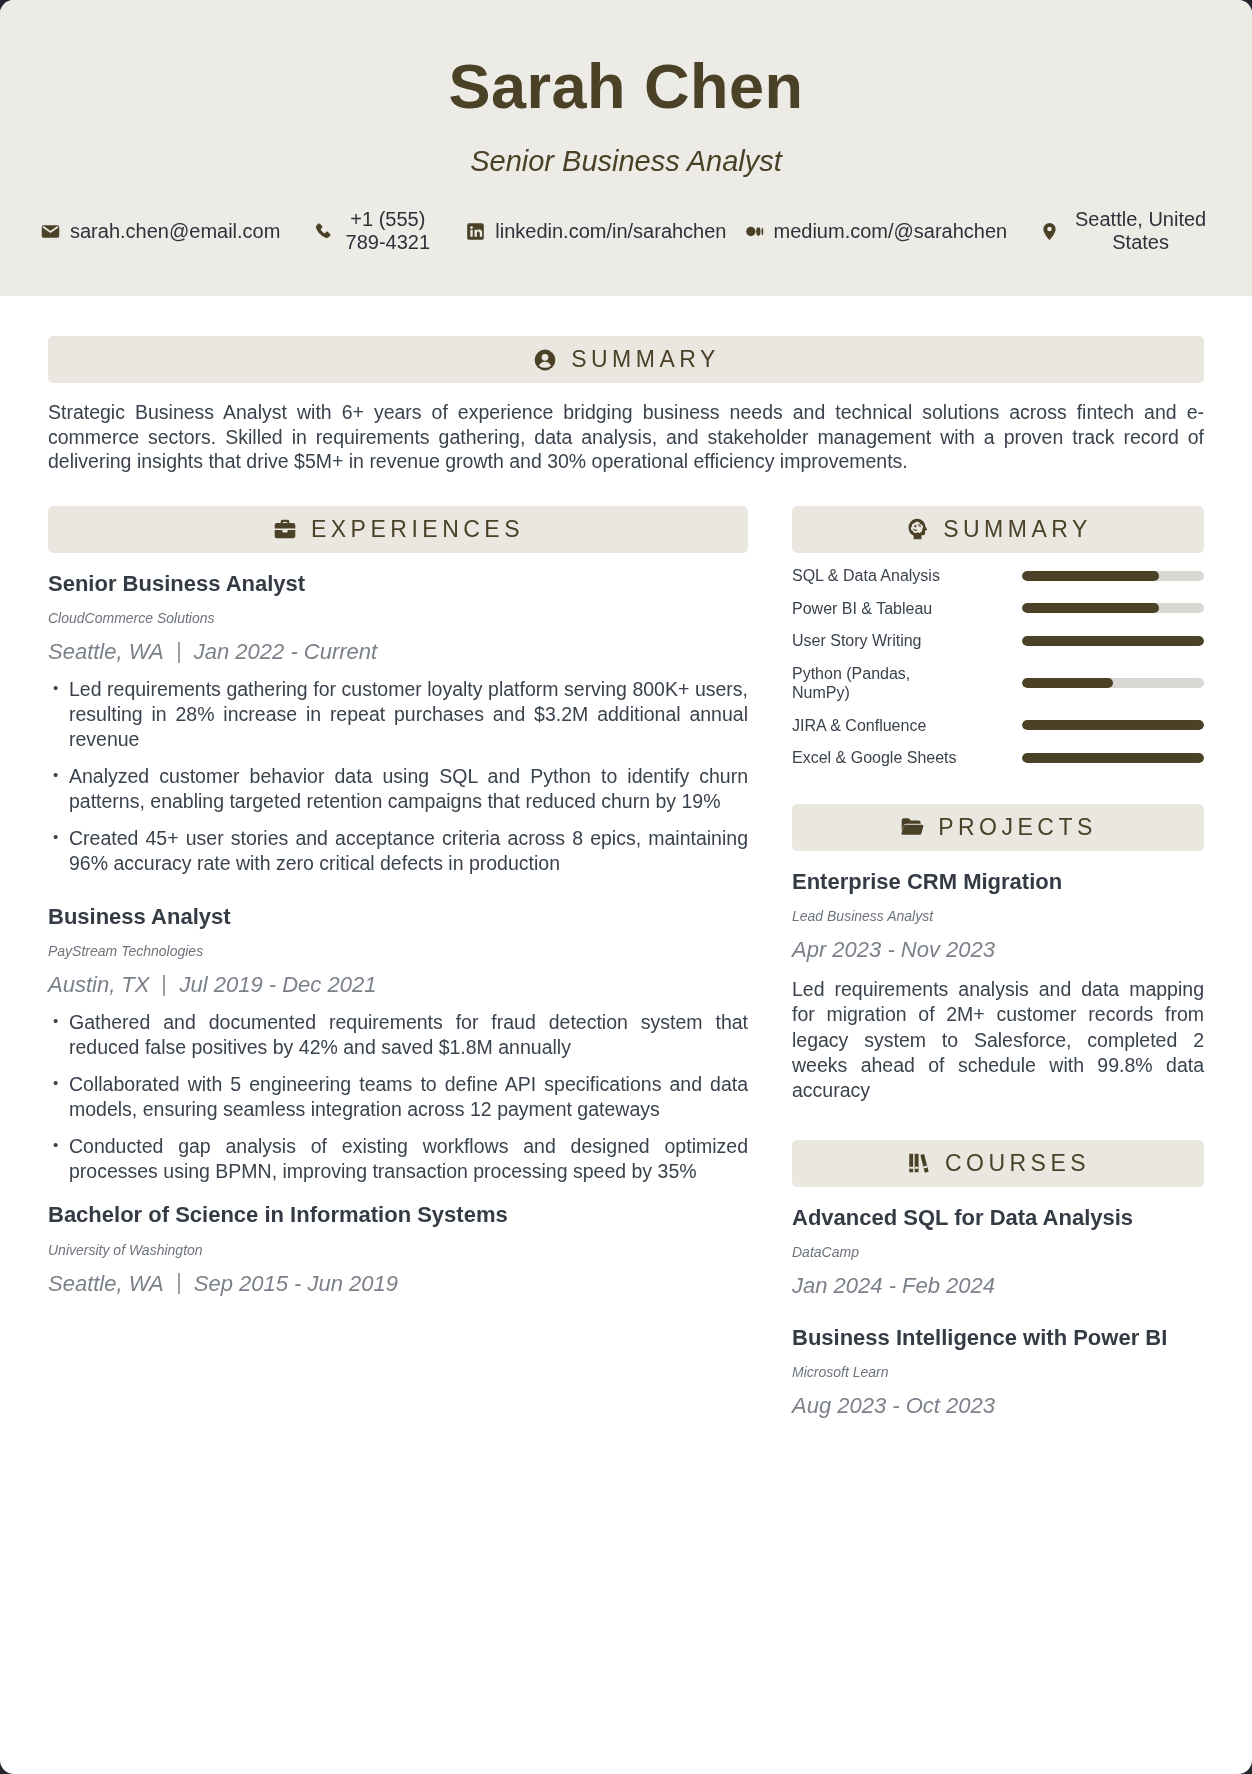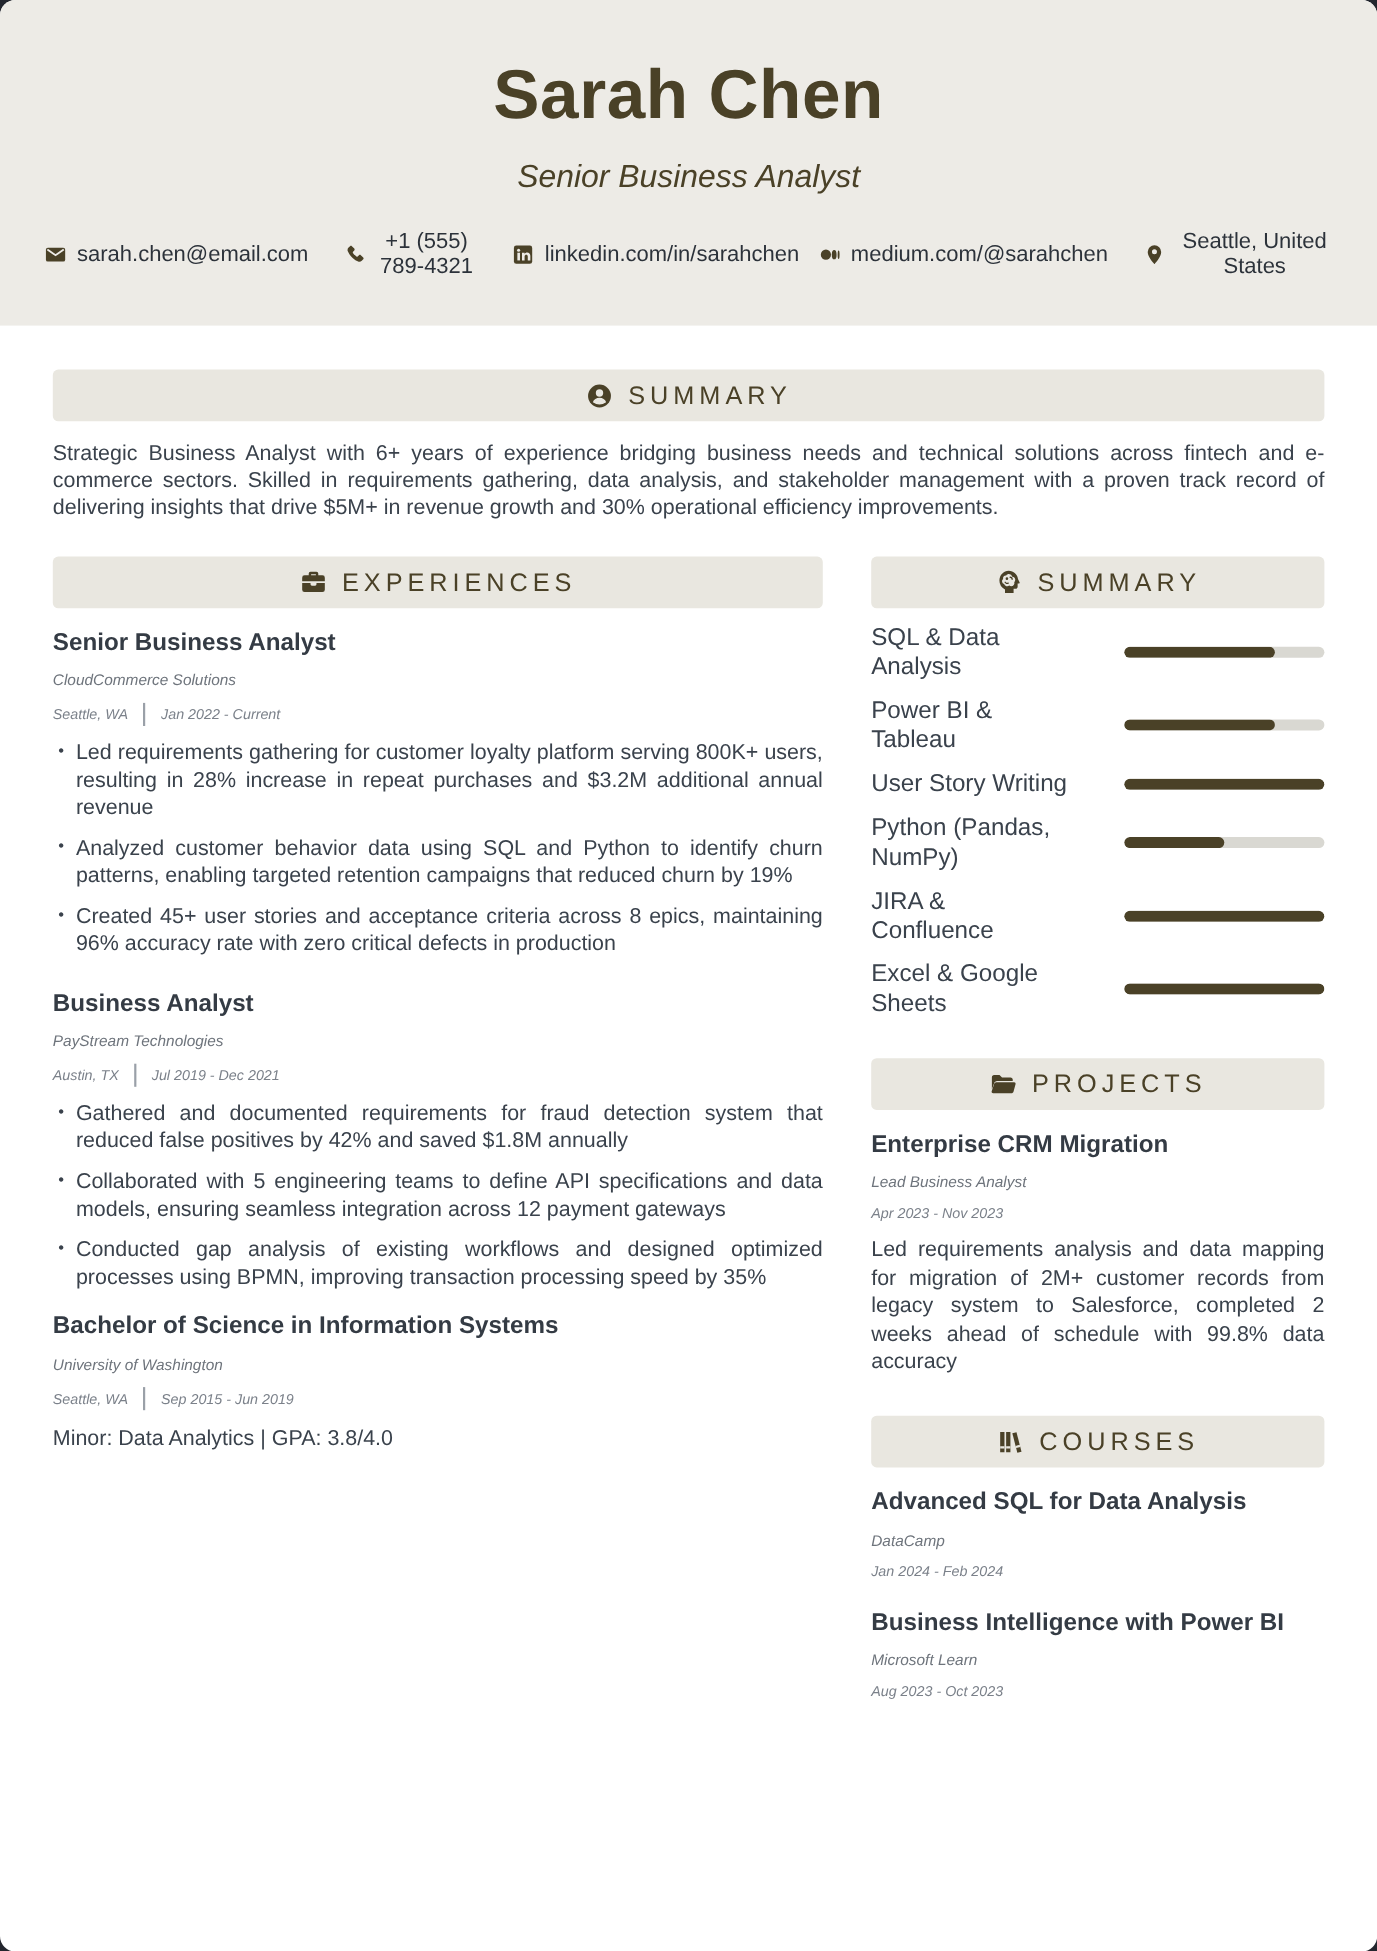--- a/index.html
+++ b/index.html
@@ -41,34 +41,34 @@
   .summary-text{
     margin-top:17px;font-size:19.5px;line-height:1.26;color:#3a424c;
     text-align:justify;
   }
   .columns{display:flex;gap:44px;margin-top:32px;align-items:flex-start;}
   .col-left{width:700px;flex:0 0 auto;}
   .col-right{flex:1;min-width:0;}
   
   .item-title{margin:18px 0 0;font-size:22px;font-weight:bold;color:#343b44;line-height:1.2;}
   .item-sub{margin-top:13px;font-size:14px;font-style:italic;color:#6e747c;}
-  .meta{margin-top:13px;display:flex;align-items:center;gap:14px;font-size:13px;font-style:italic;color:#7b818a;}
+  .meta{margin-top:13px;display:flex;align-items:center;gap:14px;font-size:22px;font-style:italic;color:#7b818a;}
   .vsep{width:2px;height:21px;background:#9aa0a8;flex:0 0 auto;}
   .bullets{list-style:none;margin:6px 0 0;padding:0;}
   .bullet{
     position:relative;margin-top:12px;padding-left:21px;
     font-size:19.5px;line-height:1.28;color:#3a424c;text-align:justify;
   }
   .bullet::before{content:"•";position:absolute;left:5px;top:1px;font-size:15px;color:#3a424c;}
   .xp + .xp{margin-top:28px;}
   .left-gap{margin-top:34px;}
   .edu-details{margin-top:15px;font-size:19.5px;color:#3a424c;}
   
   .skill-row{display:flex;align-items:center;justify-content:space-between;margin-top:13px;gap:14px;}
-  .skill-name{width:180px;font-size:22px;line-height:1.22;color:#3a424c;}
+  .skill-name{width:180px;font-size:16px;line-height:1.22;color:#3a424c;}
   .skill-bar{width:182px;height:10px;border-radius:6px;background:#d9d8d2;overflow:hidden;flex:0 0 auto;}
   .skill-fill{height:100%;border-radius:6px;background:#4a4127;}
   .right-gap{margin-top:36px;}
   .proj-desc{
     margin-top:14px;font-size:19.5px;line-height:1.3;color:#3a424c;
     text-align:justify;hyphens:auto;-webkit-hyphens:auto;
   }
   .course + .course{margin-top:26px;}
 </style>
 </head>
@@ -188,21 +188,20 @@
 
 
         <article class="edu">
           <h3 class="item-title">Bachelor of Science in Information Systems</h3>
           <div class="item-sub">University of Washington</div>
           <div class="meta">
             <span>Seattle, WA</span>
             <span class="vsep"></span>
             <span>Sep 2015 - Jun 2019</span>
           </div>
-          <div class="edu-details">Minor: Data Analytics | GPA: 3.8/4.0</div>
         </article>
       </div>
 
       <div class="col-right">
 
         <div class="section-bar">
           <svg viewBox="0 0 24 24">
               <path fill="currentColor" d="M12 2.6c4.1 0 7.4 3.1 7.8 7l1.4 2.9c.2.4-.1.8-.5.8h-1.2V16c0 1-.8 1.7-1.7 1.7h-1.7v3.7H8.9v-3.1a8.3 8.3 0 0 1-4.7-7.4c0-4.6 3.5-8.3 7.8-8.3z"></path>
               <path fill="#e9e7e0" d="M12.2 5.4c-1 0-1.8.5-2.3 1.2h-.3a2.4 2.4 0 0 0-2.3 3 2.4 2.4 0 0 0 .8 4.2 2.8 2.8 0 0 0 4.4 1.3c.5.3 1 .5 1.6.5a2.7 2.7 0 0 0 2.6-3.4c.5-.5.8-1.1.8-1.9a2.7 2.7 0 0 0-2.5-2.7 2.9 2.9 0 0 0-2.8-2.2z"></path>
               <circle cx="10.5" cy="9.3" r="1.1" fill="currentColor"></circle>

